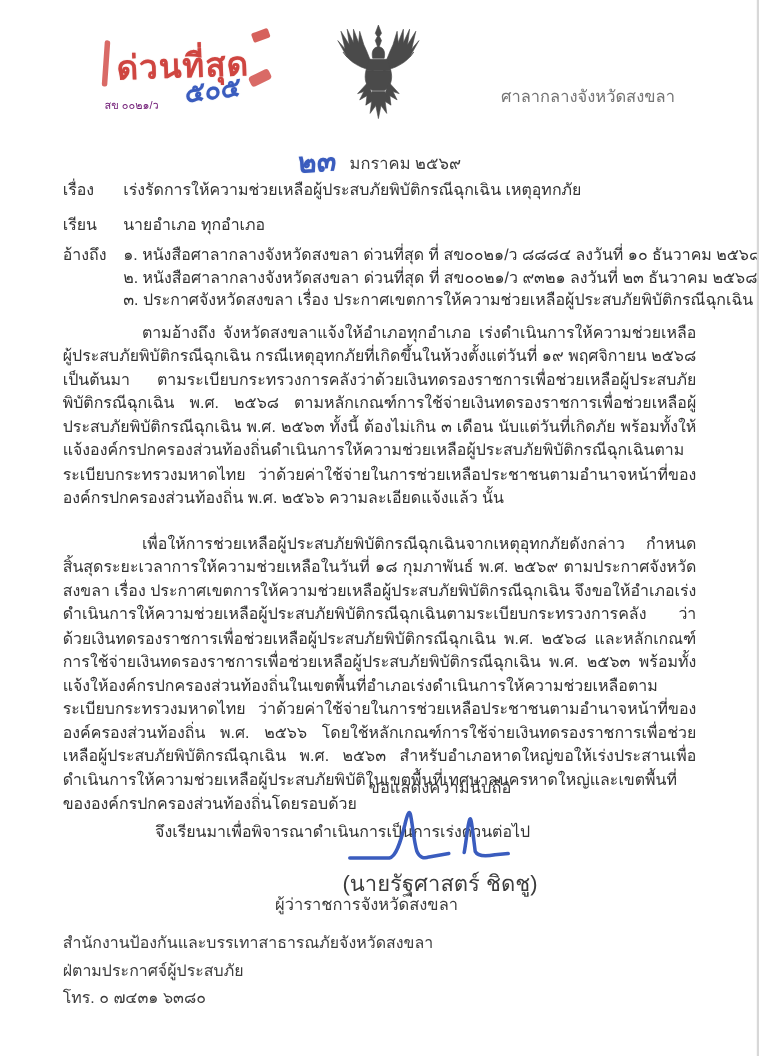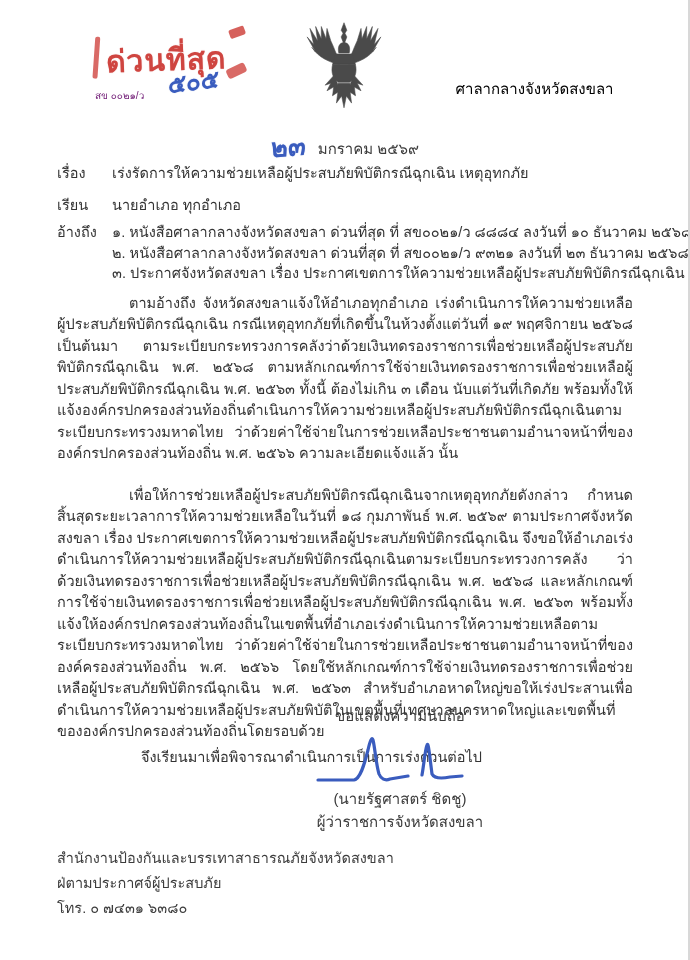--- a/index.html
+++ b/index.html
@@ -47,21 +47,21 @@
     position:absolute;left:168px;top:62px;
     font-size:24px;font-weight:600;color:#3a5cbe;
     transform:rotate(-7deg) skewX(-6deg);
     text-shadow:0 0 1px rgba(58,92,190,.4);
   }
   .garuda{
     position:absolute;left:292px;top:22px;width:104px;height:96px;
   }
   .office-address{
     position:absolute;left:432px;top:76px;width:205px;
-    text-align:center;font-size:15px;line-height:25px;color:#000000;
+    text-align:center;font-size:15px;line-height:25px;color:#737373;
   }
   .date-row{
     position:absolute;left:0;top:124px;width:690px;text-align:center;
     font-size:15px;color:#3c3c3c;
   }
   .date-day{
     display:inline-block;
     font-size:26px;font-weight:600;color:#3a5cbe;
     transform:rotate(-5deg) skewX(-8deg);
     margin-right:12px;position:relative;top:2px;
@@ -88,25 +88,25 @@
   
   .salutation{
     position:absolute;left:250px;top:704px;width:300px;
     text-align:center;font-size:15px;color:#3c3c3c;
   }
   .signature-ink{
     position:absolute;left:310px;top:728px;width:180px;height:66px;
   }
   .signer-name{
     position:absolute;left:250px;top:787px;width:300px;
-    text-align:center;font-size:15px;color:#3c3c3c;
+    text-align:center;font-size:20px;color:#3c3c3c;
   }
   .signer-title{
     position:absolute;left:250px;top:810px;width:300px;
-    text-align:center;font-size:15px;color:#3c3c3c;
+    font-size:15px;color:#3c3c3c;
   }
   
   .footer{
     position:absolute;left:57px;top:846px;
     font-size:14.5px;line-height:25px;color:#3c3c3c;
   }
 </style>
 </head>
 <body>
 

